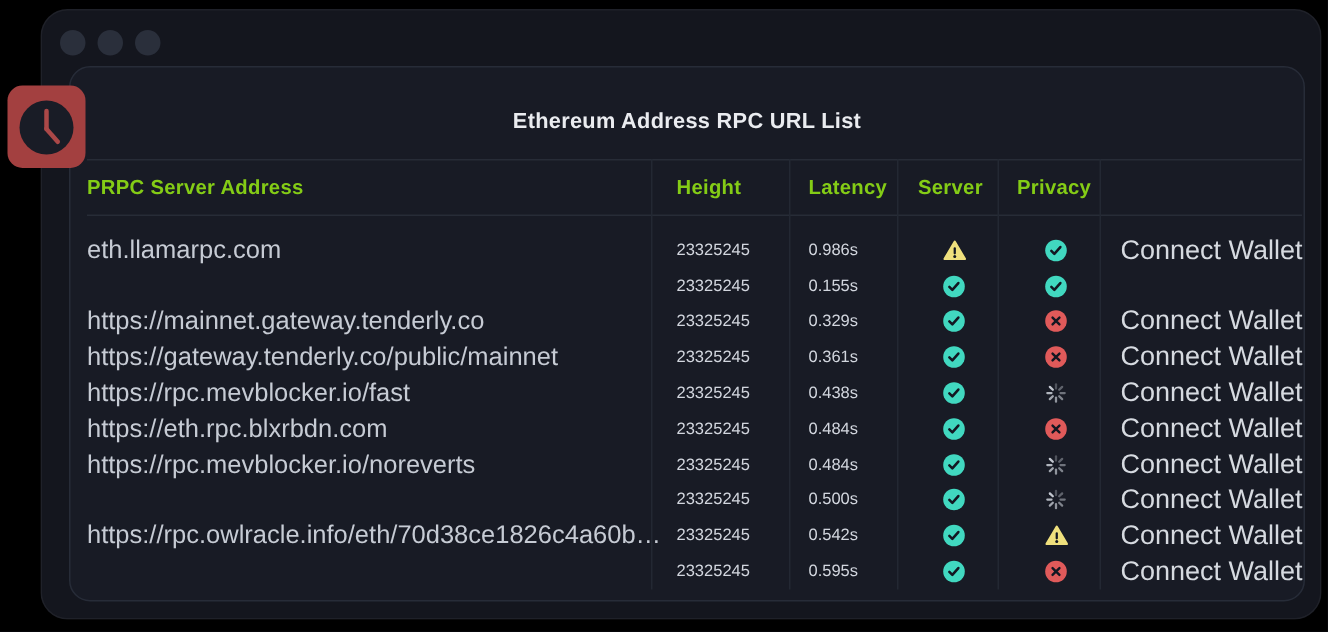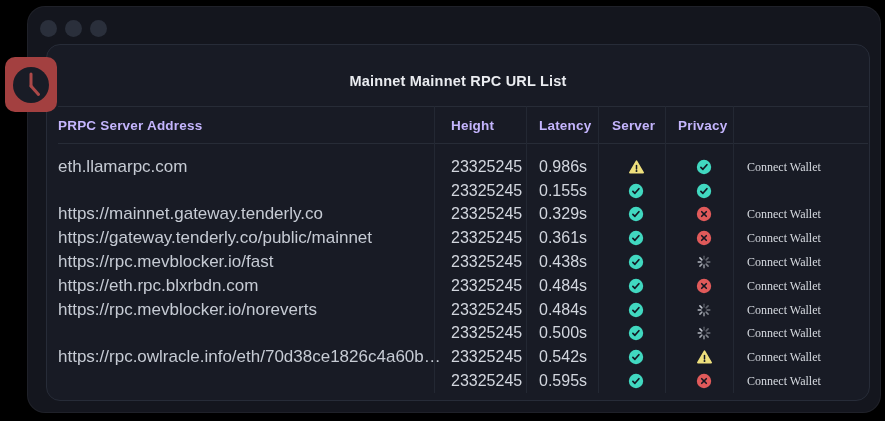--- a/index.html
+++ b/index.html
@@ -21,28 +21,28 @@
   .panel-title { position:absolute; left:0; right:0; top:28px; text-align:center;
                  color:#eaecf0; font-size:14.5px; font-weight:700; letter-spacing:.2px; }
 
   .hline { position:absolute; left:11px; width:810px; height:1px; background:#272c37; }
   .hl-top { top:61px; } .hl-bot { top:98px; }
   .vline { position:absolute; top:61px; height:287px; width:1px; background:#232833; }
   .v1{left:387px}.v2{left:479px}.v3{left:551px}.v4{left:618px}.v5{left:686px}
 
   .thead { position:absolute; left:0; top:61px; width:100%; height:37px; }
   .thead span { position:absolute; top:50%; transform:translateY(-50%);
-                color:#c4b5fd; font-size:13.5px; font-weight:700; letter-spacing:.2px; white-space:nowrap; }
+                color:#84cc16; font-size:13.5px; font-weight:700; letter-spacing:.2px; white-space:nowrap; }
 
   .rows { position:absolute; left:0; top:110px; width:100%; }
   .row { position:relative; height:23.8px; }
   .row .cell { position:absolute; top:50%; transform:translateY(-50%); white-space:nowrap; }
   .addr   { color:#c6cbd4; font-size:17px; }
-  .num    { color:#d2d6de; font-size:16px; }
-  .wallet { color:#d6dae0; font-size:12px; cursor:pointer;font-family:Liberation Serif, serif; }
+  .num    { color:#d2d6de; font-size:11px; }
+  .wallet { color:#d6dae0; font-size:18px; cursor:pointer; }
   .icon-cell { line-height:0; }
   .c-addr{left:11px} .c-height{left:404px} .c-lat{left:492px}
   .c-score{left:581px} .c-priv{left:649px} .c-wallet{left:700px}
 
   
   .clock-badge { position:absolute; left:5px; top:57px; width:52px; height:55px;
                  background:#a34040; border-radius:10px; z-index:5;
                  display:flex; align-items:center; justify-content:center; cursor:pointer; }
 </style>
 </head>
@@ -52,21 +52,21 @@
 
   <div class="window">
     <div class="titlebar">
       <div class="dot"></div>
       <div class="dot"></div>
       <div class="dot"></div>
     </div>
   </div>
 
   <div class="panel">
-    <div class="panel-title">Mainnet Mainnet RPC URL List</div>
+    <div class="panel-title">Ethereum Address RPC URL List</div>
 
     <div class="hline hl-top"></div>
     <div class="hline hl-bot"></div>
     <div class="vline v1"></div>
     <div class="vline v2"></div>
     <div class="vline v3"></div>
     <div class="vline v4"></div>
     <div class="vline v5"></div>
 
     <div class="thead">

